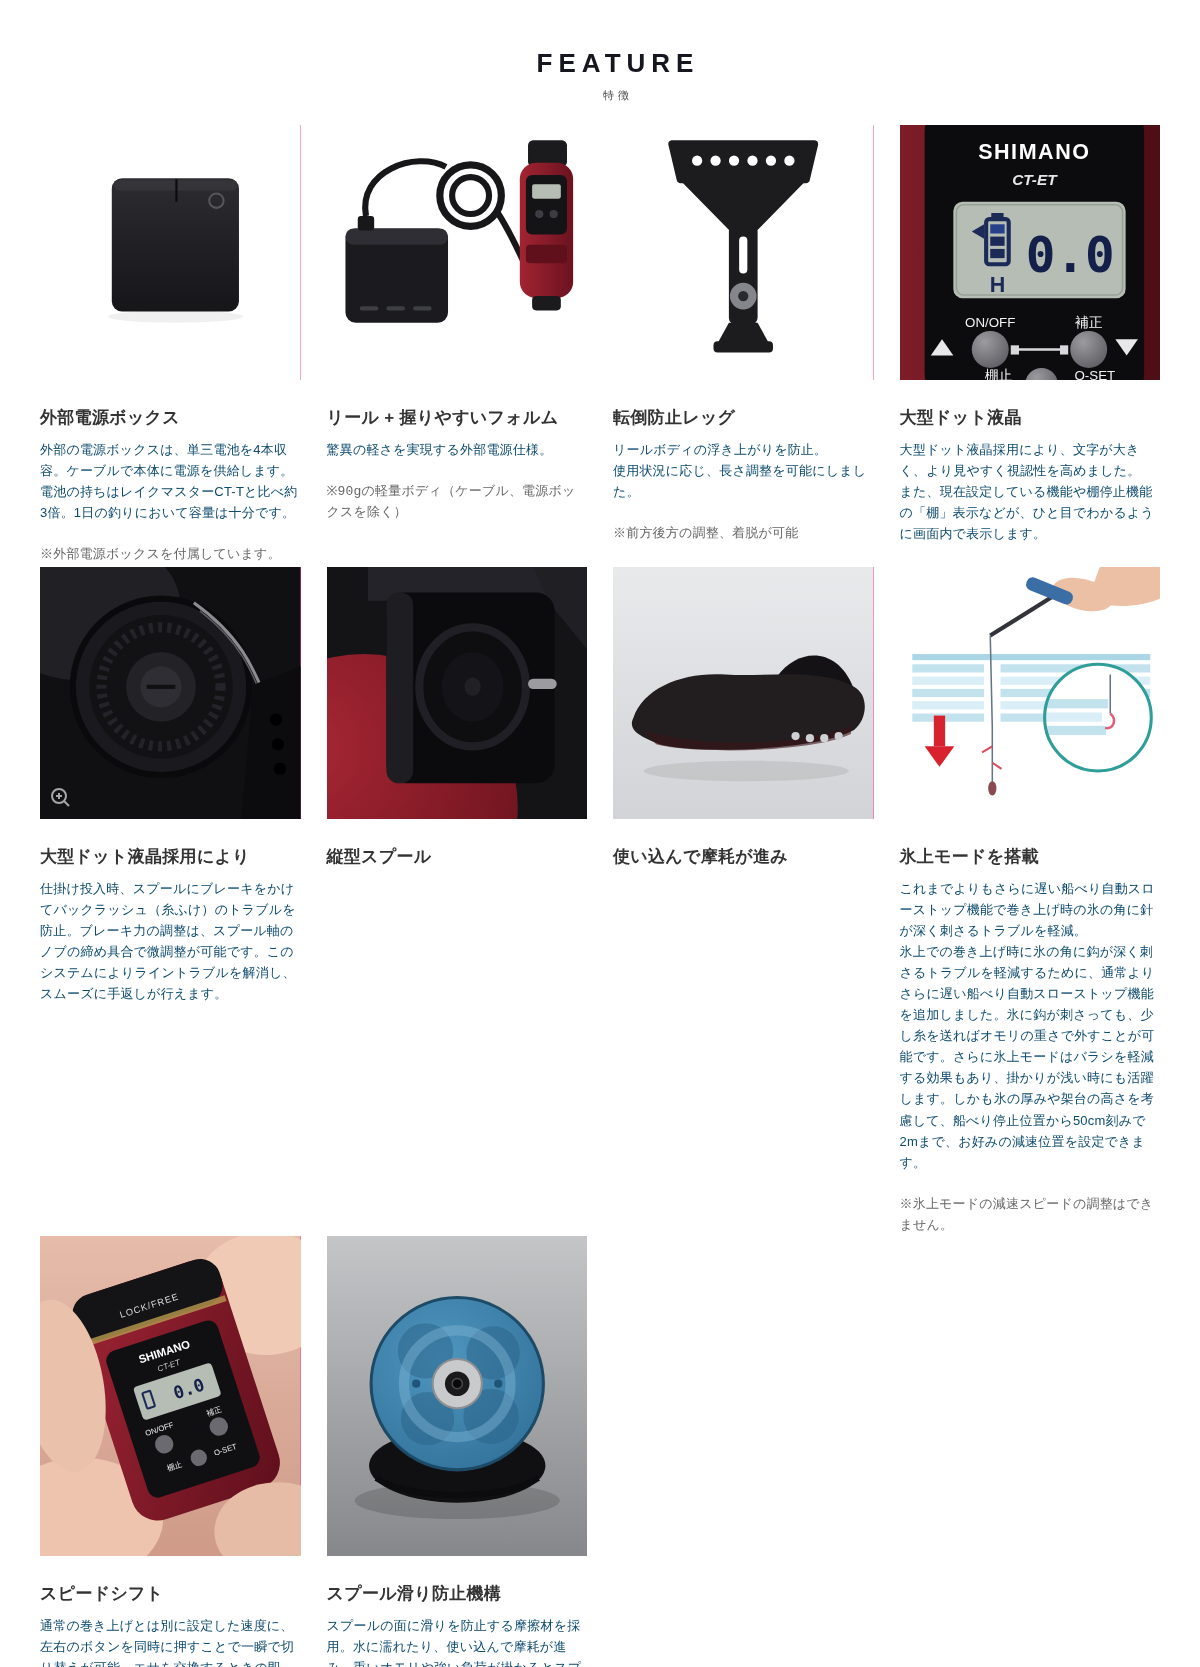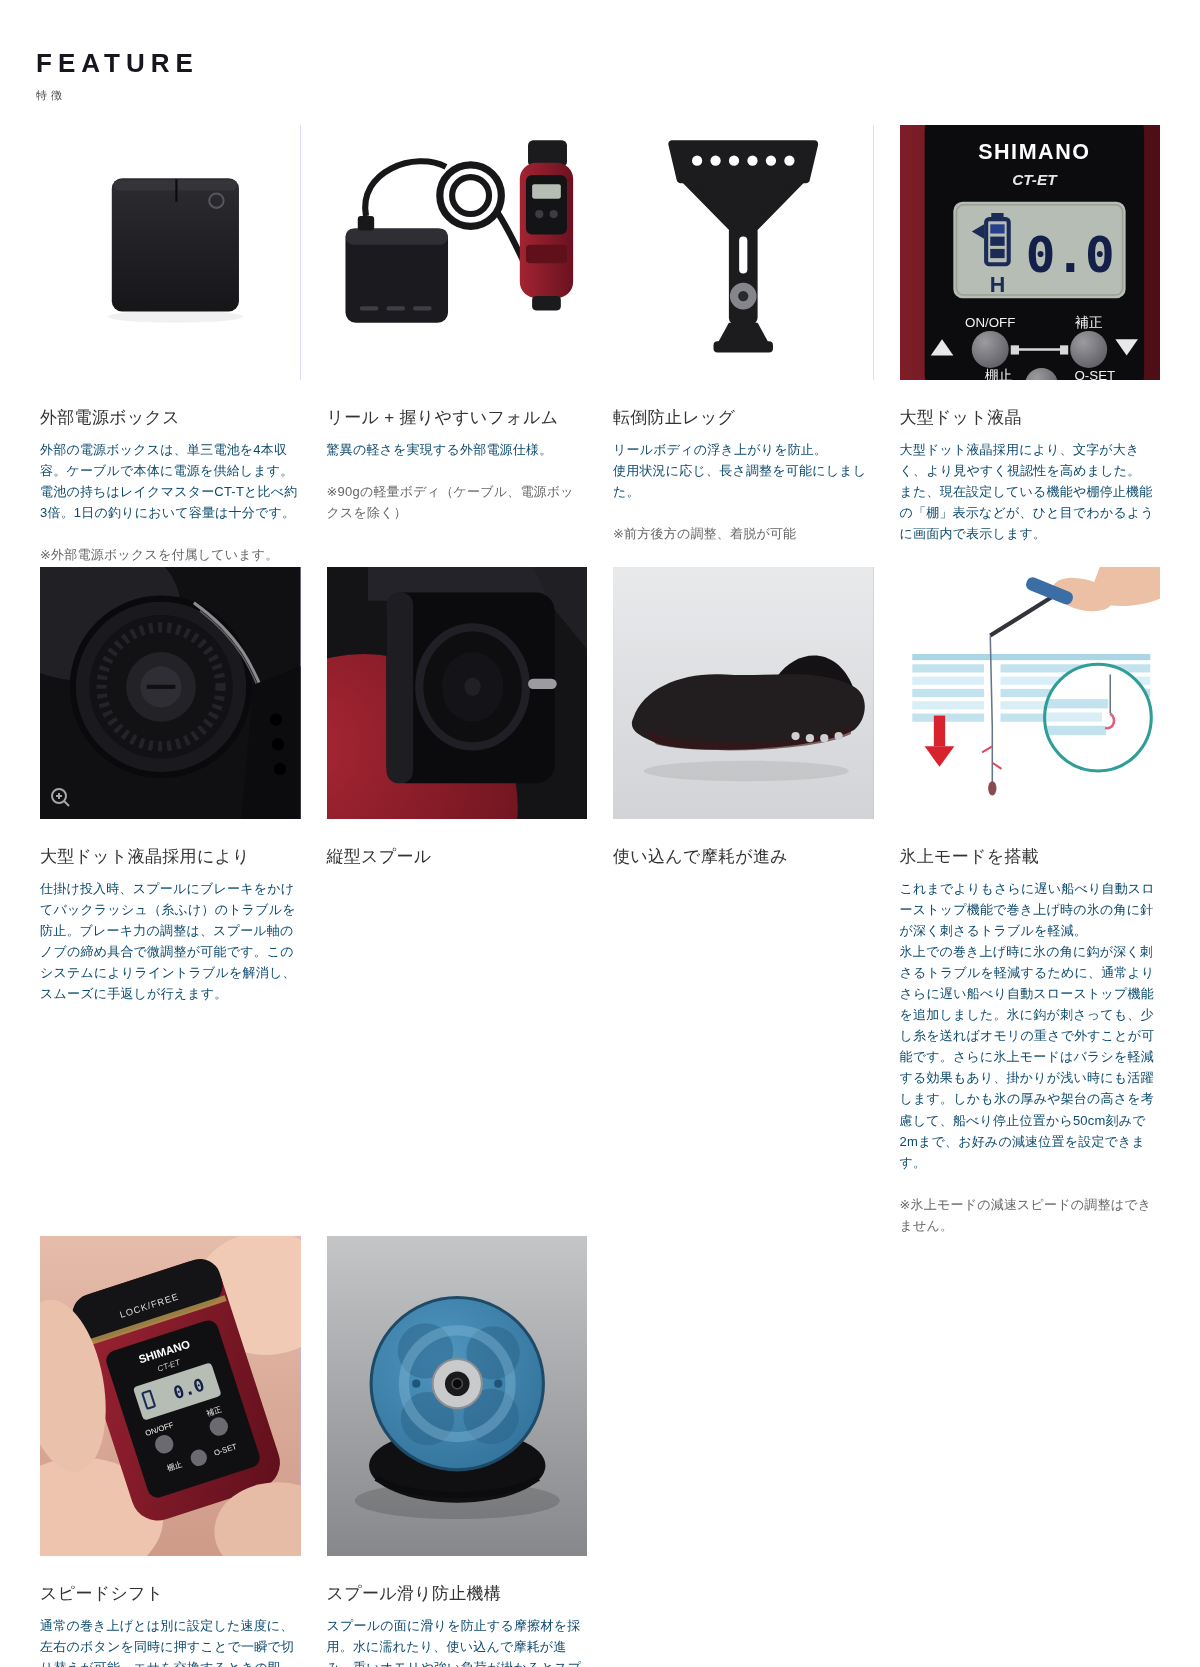--- a/index.html
+++ b/index.html
@@ -1,31 +1,31 @@
 <!DOCTYPE html>
 <html><head>
 <meta charset="utf-8">
 <style>
   html,body{margin:0;padding:0;background:#fff;}
   .page{width:1200px;min-height:1667px;background:#fff;font-family:"Liberation Sans","DejaVu Sans",sans-serif;overflow:hidden;}
-  .header{padding-top:50px;padding-left:36px;}
+  .header{text-align:center;padding-top:50px;padding-left:36px;}
   .feature-title{font-size:26px;font-weight:800;letter-spacing:6px;color:#16161f;line-height:1;}
   .feature-sub{font-size:11px;color:#4a4a4a;letter-spacing:4px;margin-top:12px;}
   .grid{display:grid;grid-template-columns:repeat(4,1fr);column-gap:26px;padding:0 40px;align-items:start;}
   .row1{margin-top:22px;}
   .row1 .card{height:442px;}
   .row2 .card{min-height:615px;}
   .card{position:relative;}
-  .fig{position:relative;height:255px;overflow:hidden;background:#c4b5fd;}
+  .fig{position:relative;height:255px;overflow:hidden;background:#ec4899;}
   .row2 .fig{height:252px;}
   .row3 .fig{height:320px;}
   .fig svg{display:block;width:100%;height:100%;}
-  .card-title{margin-top:26px;font-size:17px;font-weight:400;color:#333;letter-spacing:.3px;}
+  .card-title{margin-top:26px;font-size:17px;font-weight:700;color:#333;letter-spacing:.3px;}
   .card-body{margin-top:10px;font-size:13px;line-height:1.62;color:#0c4a6e;white-space:pre-line;letter-spacing:.2px;}
-  .card-note{margin-top:21px;font-size:13px;line-height:1.62;color:#666;white-space:pre-line;letter-spacing:.2px;}
+  .card-note{margin-top:21px;font-size:13px;line-height:1.62;color:#666;white-space:pre-line;letter-spacing:.2px;font-family:Liberation Mono, monospace;}
   .zoom-badge{position:absolute;left:10px;bottom:10px;width:22px;height:22px;opacity:.75;}
   svg text{font-family:"Liberation Sans","DejaVu Sans",sans-serif;}
   .digit{font-family:"DejaVu Sans Mono","Liberation Mono",monospace;}
 </style>
 </head>
 <body>
 
 <div class="page">
 
   <div class="header">

